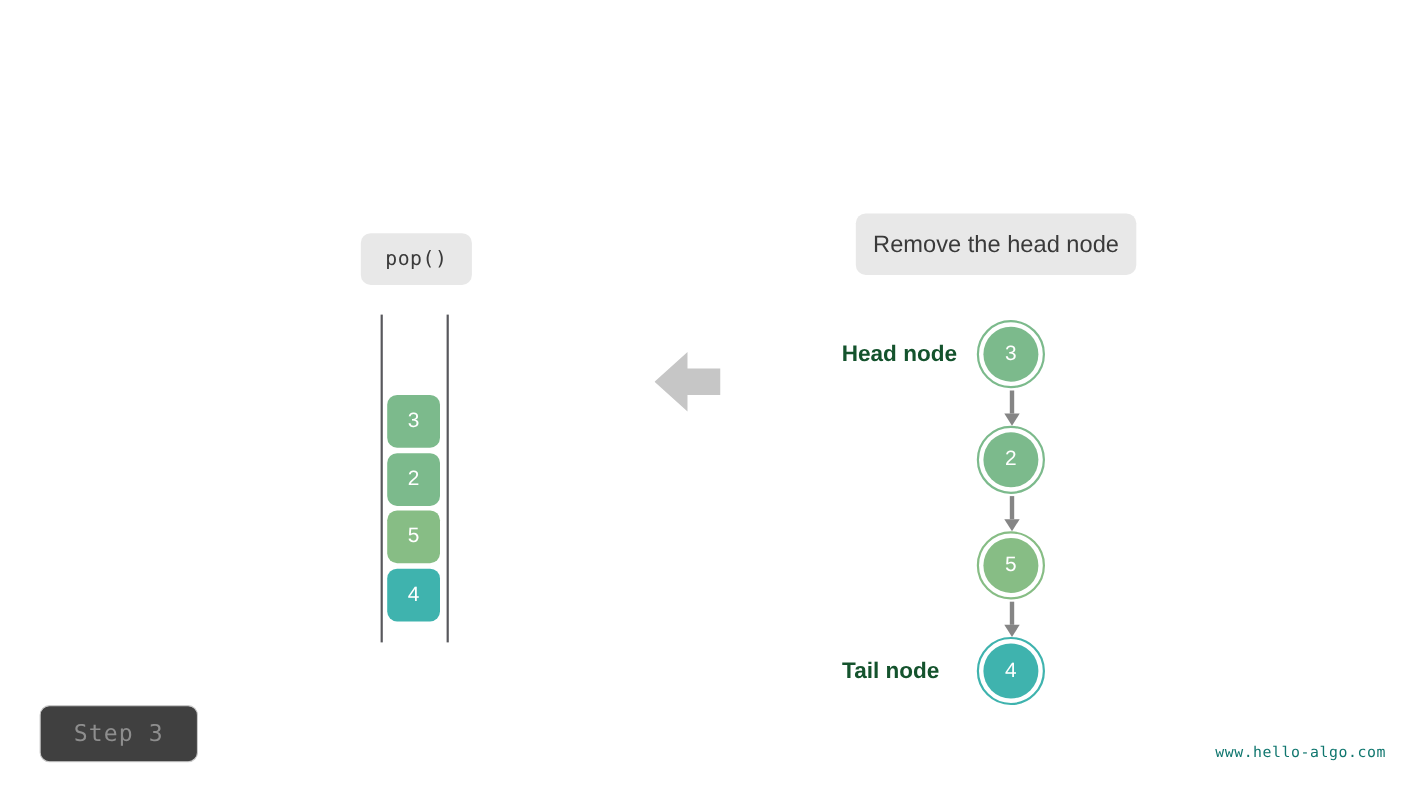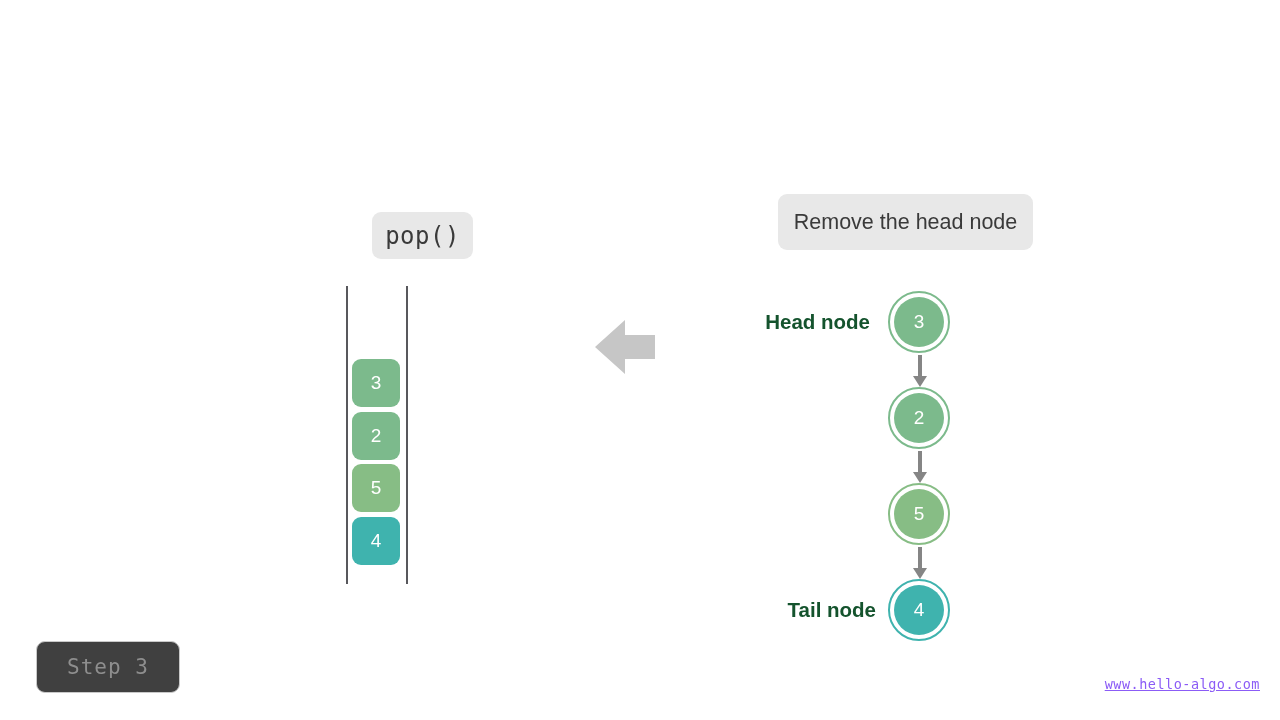--- a/index.html
+++ b/index.html
@@ -28,23 +28,22 @@
     align-items: center;
     justify-content: center;
     color: #3a3a3a;
   }
   .pill-pop {
     left: 328px;
     top: 212px;
     width: 101px;
     height: 47px;
     font-family: "DejaVu Sans Mono", "Liberation Mono", monospace;
-    font-size: 24px;
+    font-size: 18px;
     letter-spacing: 0.5px;
-    margin-left: 44px;
   }
   .pill-action {
     left: 778px;
     top: 194px;
     width: 255px;
     height: 56px;
     font-size: 21.5px;
   }
 
   
@@ -167,25 +166,24 @@
     font-size: 21px;
     letter-spacing: 1px;
     box-sizing: border-box;
   }
 
   
   .watermark {
     position: absolute;
     right: 20px;
     top: 676px;
-    color: #8b5cf6;
+    color: #0f766e;
     font-family: "DejaVu Sans Mono", "Liberation Mono", monospace;
     font-size: 13.5px;
     letter-spacing: 0.5px;
-    text-decoration: underline;
   }
 </style>
 </head>
 <body>
 
 <div class="stage">
 
   <div class="pill pill-pop">pop()</div>
 
   <div class="pill pill-action">Remove the head node</div>
@@ -206,21 +204,21 @@
     <span>4</span>
   </div>
 
   <svg class="big-arrow" viewBox="0 0 60 58">
     <polygon points="0,29 30,2 30,17 60,17 60,41 30,41 30,56" fill="#c6c6c6"></polygon>
   </svg>
 
 
   <div class="side-label" style="left:654px; top:310px; width:216px;">Head node</div>
 
-  <div class="side-label" style="left:660px; top:598px; width:216px;">Tail node</div>
+  <div class="side-label" style="left:638px; top:598px; width:216px;">Tail node</div>
 
   <div class="node" style="left: 888px; top: 291px; border-color: rgb(124, 186, 140);">
     <div class="node-inner" style="background: rgb(124, 186, 140);">
       <span>3</span>
     </div>
   </div>
 
   <div class="connector" style="top:355px; height:32px;">
     <div class="shaft" style="height:21px;"></div>
     <div class="head"></div>

